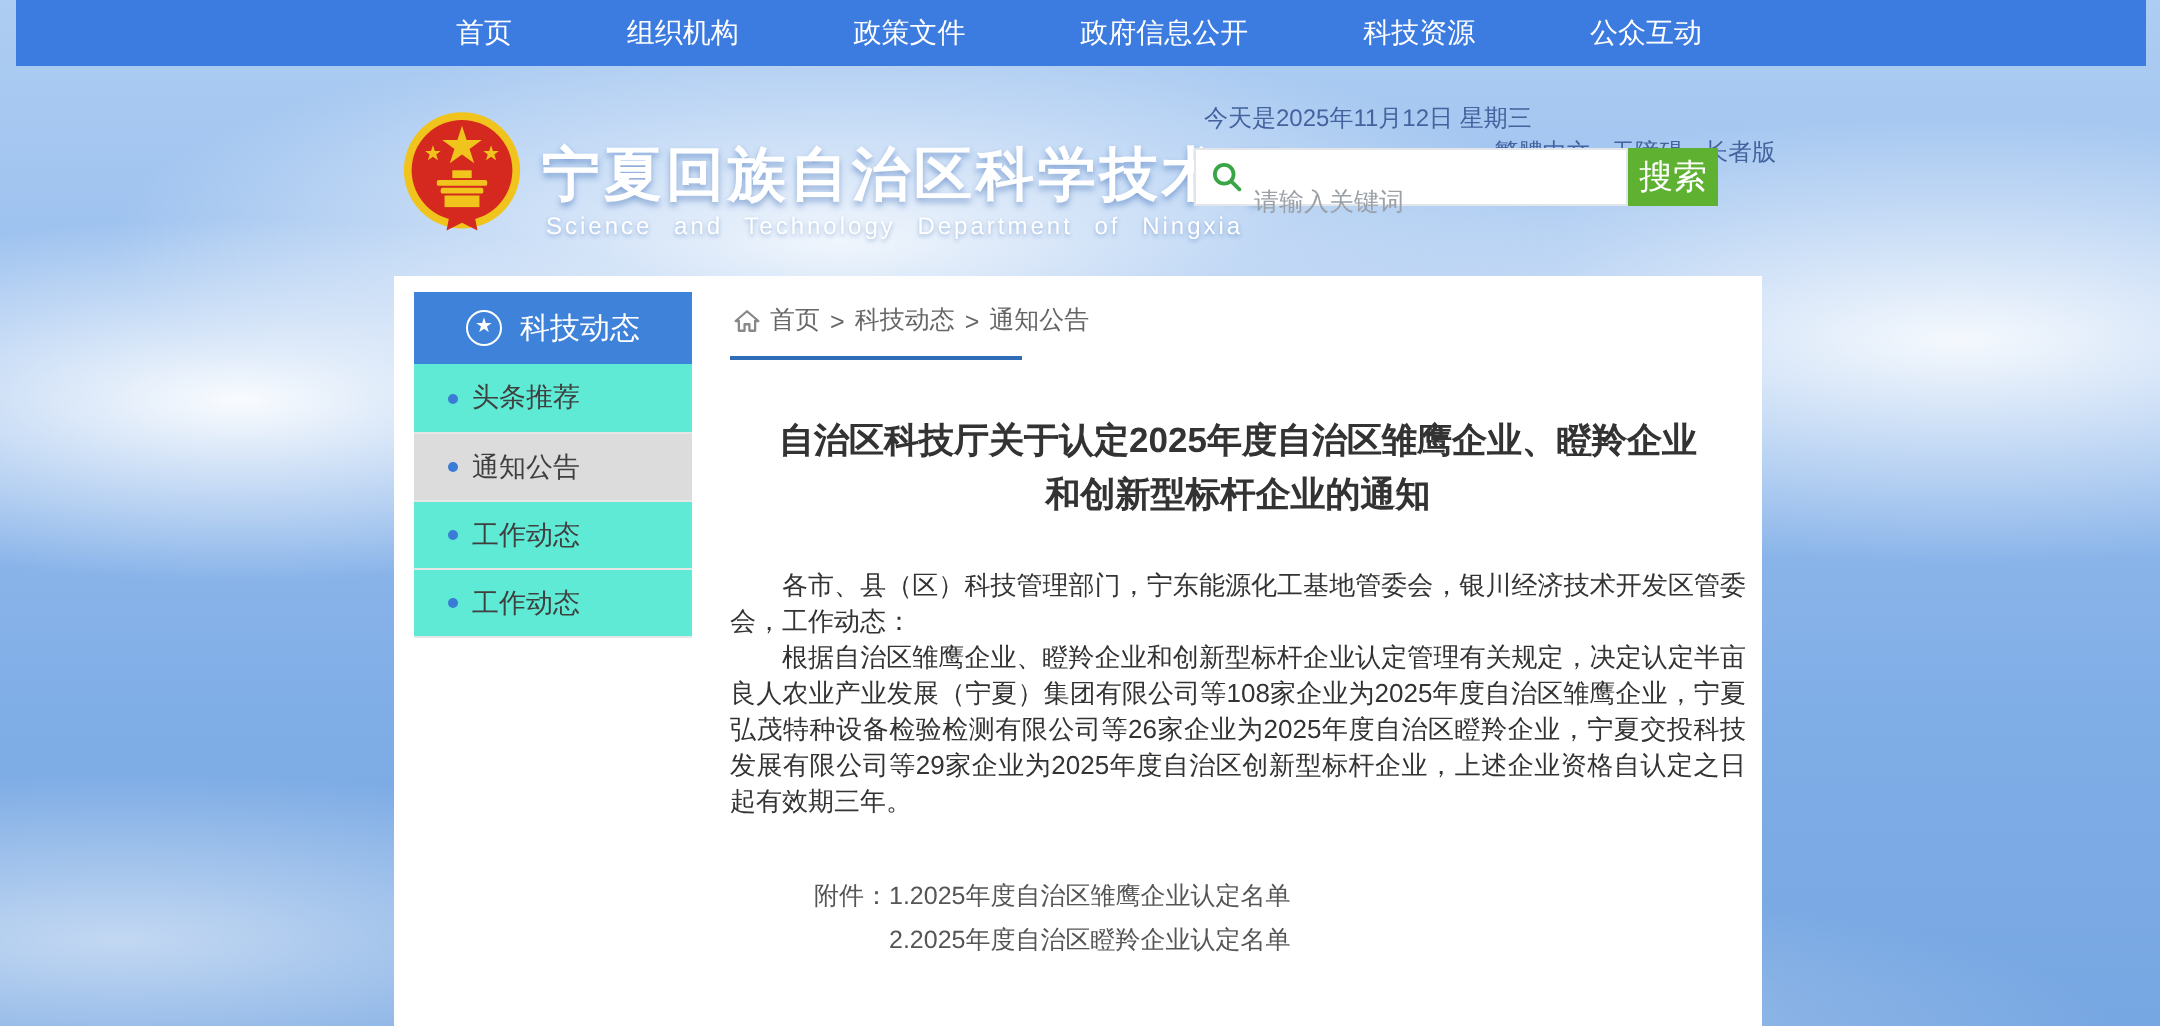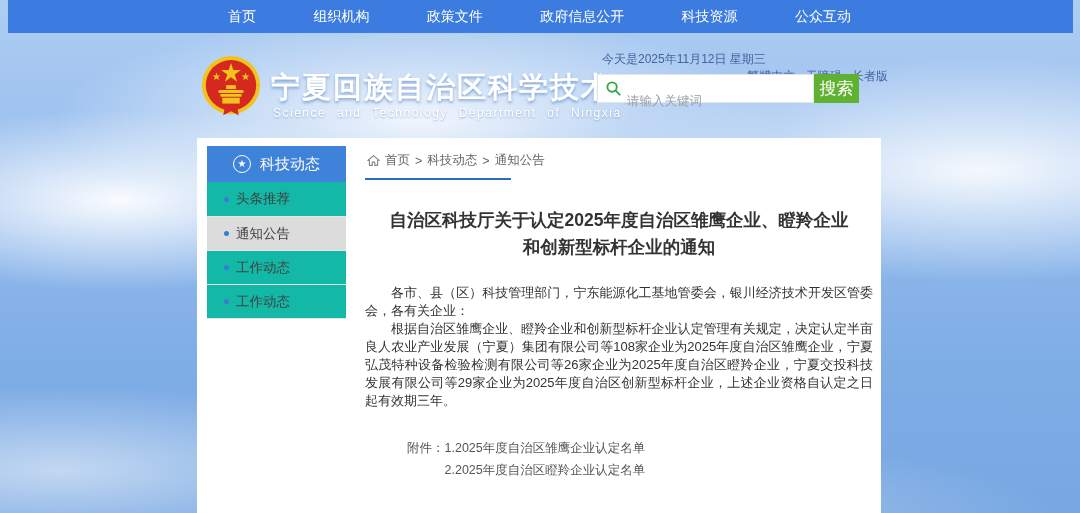--- a/index.html
+++ b/index.html
@@ -66,21 +66,21 @@
   }
   .news-icon {
     width:18px; height:18px; border:1.4px solid #fff; border-radius:50%;
     display:flex; align-items:center; justify-content:center;
     font-size:10px; color:#fff; line-height:1;
   }
   .sidebar-menu { border-bottom:1px solid #e6e6e6; }
   .menu-item {
     height:34px; display:flex; align-items:center; padding-left:17px;
     font-size:13.5px; color:#3f3f3f; border-top:1px solid #e6e6e6; cursor:pointer;
-    background:#14b8a6;
+    background:#5eead4;
   }
   .menu-item:first-child { border-top:none; }
   .menu-item.active { background:#dcdcdc; }
   .bullet { width:5px; height:5px; border-radius:50%; background:#3a7bd5; margin-right:7px; flex:0 0 auto; }
 
   
   .main { position:absolute; left:168px; top:8px; width:508px; }
   .breadcrumb {
     display:flex; align-items:center; gap:5px; font-size:12.5px; color:#666;
     padding:6px 0 9px 2px;
@@ -194,21 +194,21 @@
       </div>
       <div class="crumb-underline"></div>
 
       <h2 class="article-title">
         <span style="display:block">自治区科技厅关于认定2025年度自治区雏鹰企业、瞪羚企业</span>
         <span style="display:block">和创新型标杆企业的通知</span>
       </h2>
 
 
       <div class="body-text">
-        <p>各市、县（区）科技管理部门，宁东能源化工基地管委会，银川经济技术开发区管委会，各有关企业：</p>
+        <p>各市、县（区）科技管理部门，宁东能源化工基地管委会，银川经济技术开发区管委会，工作动态：</p>
         <p>根据自治区雏鹰企业、瞪羚企业和创新型标杆企业认定管理有关规定，决定认定半亩良人农业产业发展（宁夏）集团有限公司等108家企业为2025年度自治区雏鹰企业，宁夏弘茂特种设备检验检测有限公司等26家企业为2025年度自治区瞪羚企业，宁夏交投科技发展有限公司等29家企业为2025年度自治区创新型标杆企业，上述企业资格自认定之日起有效期三年。</p>
       </div>
 
       <div class="attachments">
         <div class="attach-label">附件：</div>
         <div class="attach-list">
           <div class="attach-item">1.2025年度自治区雏鹰企业认定名单</div>
           <div class="attach-item">2.2025年度自治区瞪羚企业认定名单</div>
 
         </div>

